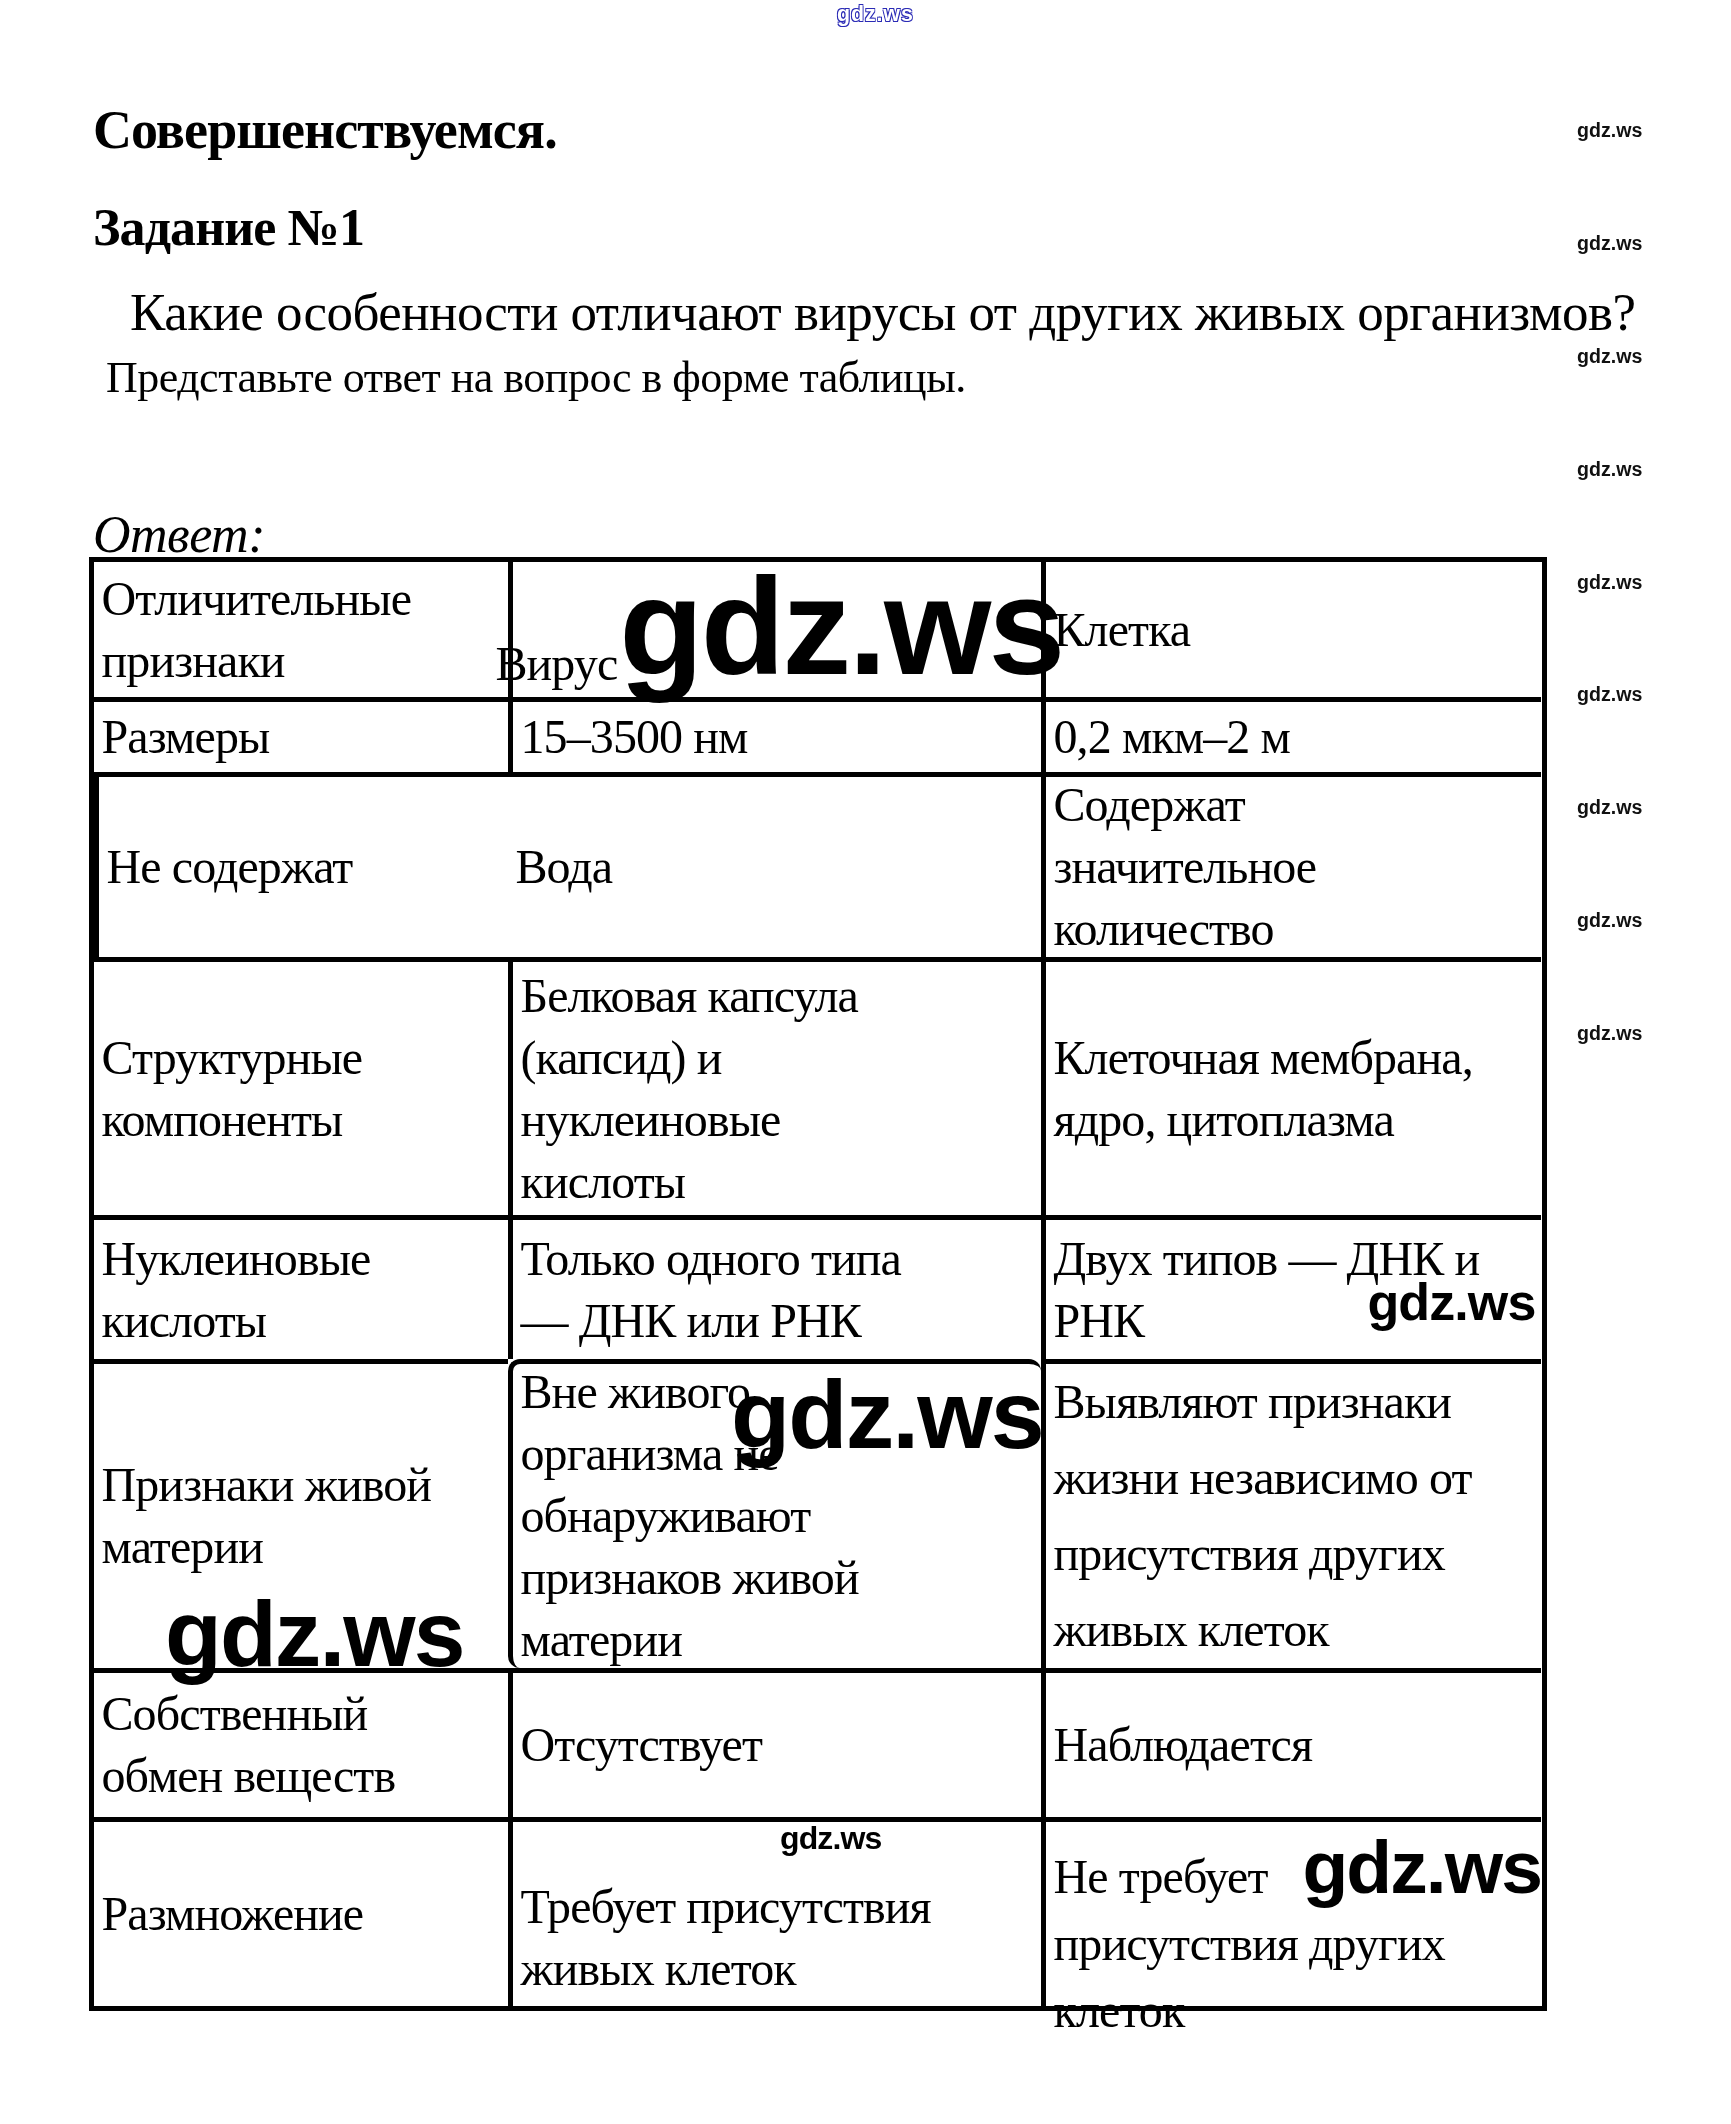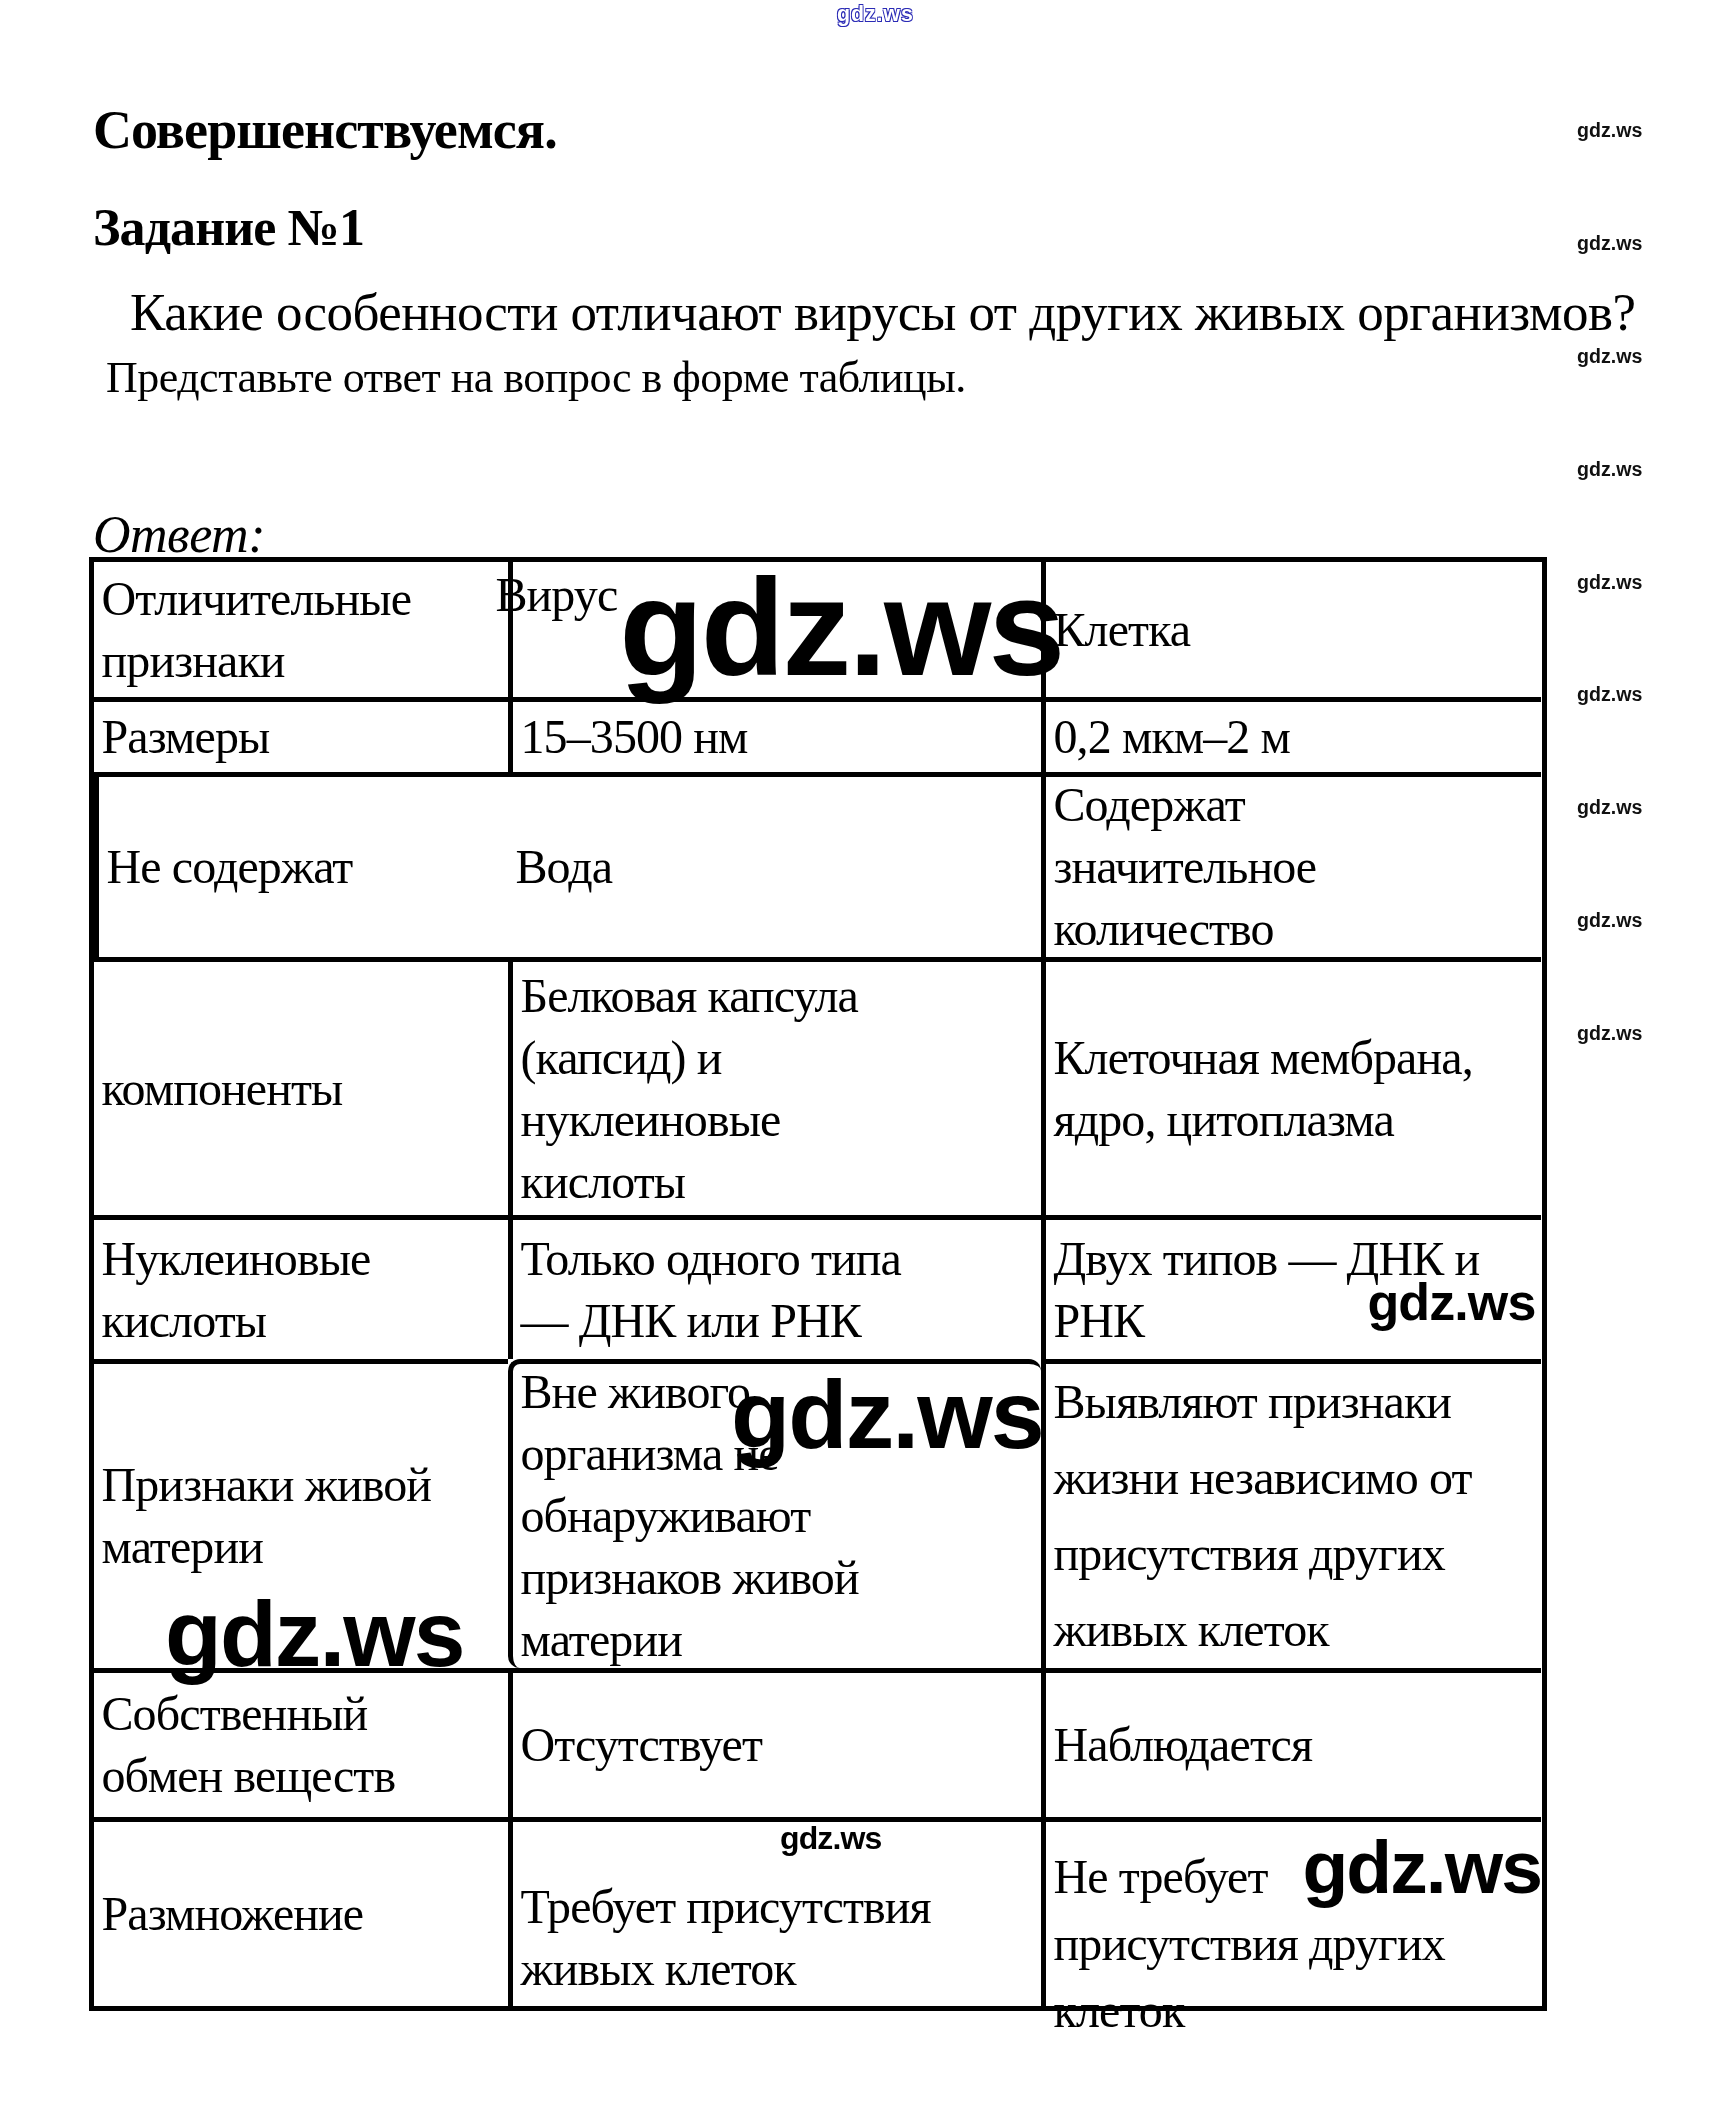--- a/index.html
+++ b/index.html
@@ -54,21 +54,21 @@
   .cell .ln { white-space:nowrap; }
   .bl { border-left:5.6px solid #000; }
   .bt { border-top:5.6px solid #000; }
   .cell.lh66 { line-height:62px;border-radius:12px; }
   .cell.spread { line-height:76px; }
   .cell.bottomed { justify-content:flex-end; padding-bottom:5.6px; }
   .cell.topped { justify-content:flex-start; padding-top:20.5px; line-height:67px; }
 
   
   .wm { font-family:"Liberation Sans","DejaVu Sans",sans-serif; font-weight:700; color:#000; line-height:1; }
-  .cell-virus { flex-direction:row; align-items:flex-start; }
+  .cell-virus { flex-direction:row; align-items:flex-end; }
   .wm-hdr   { font-size:138px; margin-left:1.9px; margin-top:-5.6px; letter-spacing:-2.8px; }
   .wm-r4c3  { position:absolute; right:5.6px; top:56px; font-size:52px; }
   .wm-r5c1  { position:absolute; left:71px; bottom:-13px; font-size:93px; letter-spacing:-1.9px; }
   .wm-r5c2  { position:absolute; right:-1.9px; top:1.9px; font-size:97px; letter-spacing:-1.9px; }
   .wm-r7c2  { position:absolute; left:267px; top:0px; font-size:32px; }
   .wm-r7c3  { position:absolute; right:0px; top:7.5px; font-size:75px; letter-spacing:-1.9px; }
 </style>
 </head>
 <body>
 
@@ -122,20 +122,21 @@
     <div class="cell bt">
       <div class="ln">Вода</div>
     </div>
     <div class="cell bl bt">
       <div class="ln">Содержат</div>
       <div class="ln">значительное</div>
       <div class="ln">количество</div>
     </div>
 
     <div class="cell bt">
+      <div class="ln">Структурные</div>
       <div class="ln">компоненты</div>
     </div>
     <div class="cell bl bt">
       <div class="ln">Белковая капсула</div>
       <div class="ln">(капсид) и</div>
       <div class="ln">нуклеиновые</div>
       <div class="ln">кислоты</div>
     </div>
     <div class="cell bl bt">
       <div class="ln">Клеточная мембрана,</div>

